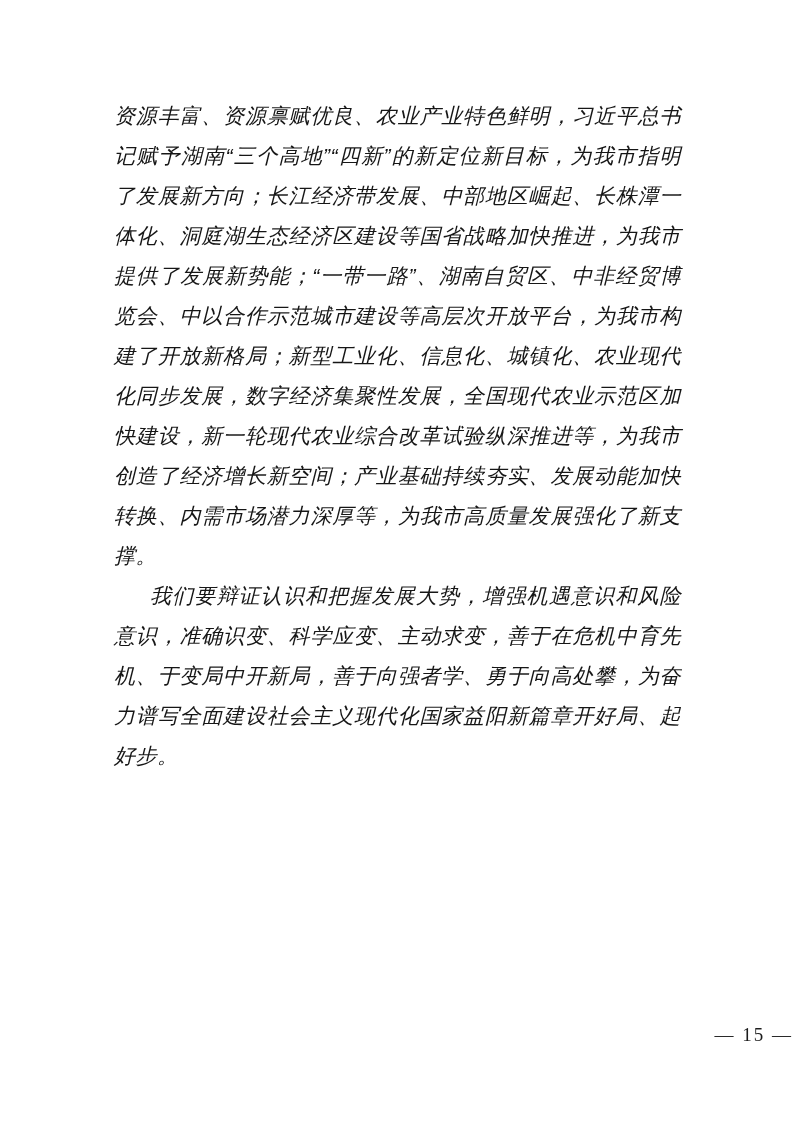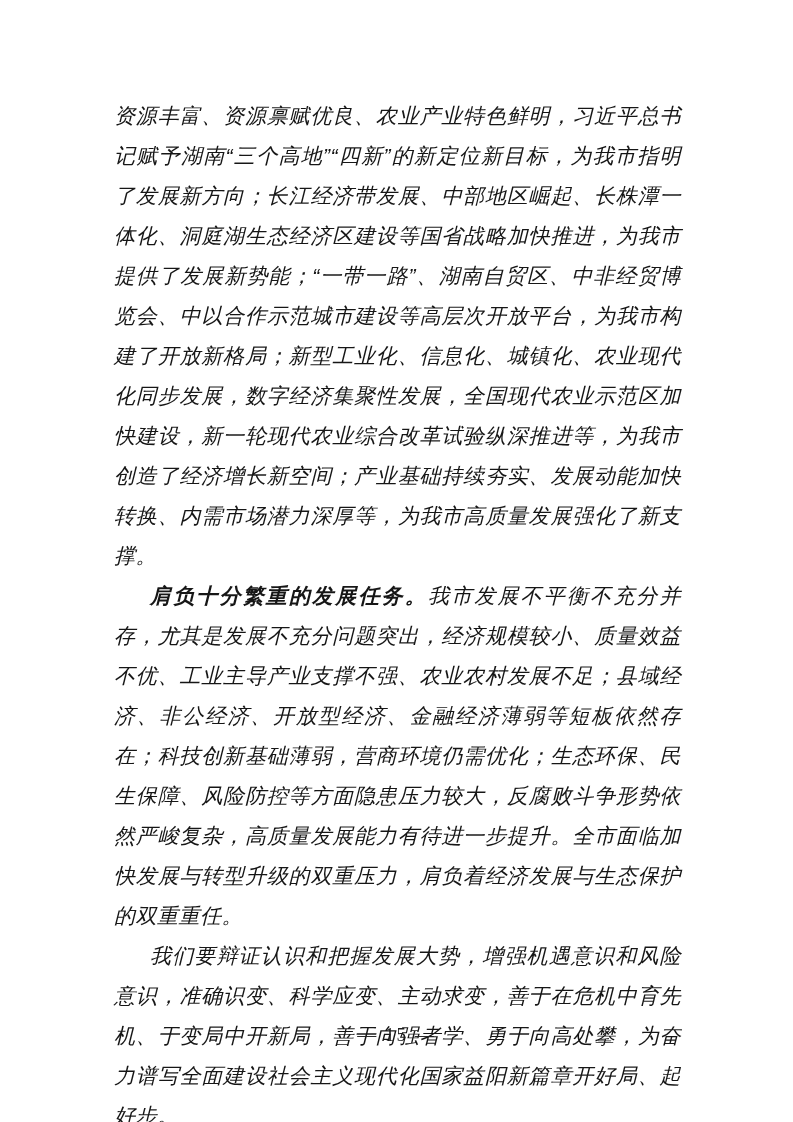--- a/index.html
+++ b/index.html
@@ -39,37 +39,36 @@
     text-indent: 36px;
   }
   .bold-lead {
     font-weight: 700;
   }
   .page-footer {
     position: absolute;
     top: 1024px;
     left: 0;
     width: 100%;
-    text-align: center;
+    text-align: right;
     font-family: "Liberation Serif", serif;
     font-size: 19px;
     color: #1c1c1c;
     letter-spacing: 2px;
   }
 </style>
 </head>
 <body style="background: rgb(255, 255, 255);">
 
 <div class="page">
 
   <div class="text-block" style="color: rgb(22, 22, 22);">
 
     <p class="paragraph"><span>资源丰富、资源禀赋优良、农业产业特色鲜明，习近平总书记赋予湖南“三个高地”“四新”的新定位新目标，为我市指明了发展新方向；长江经济带发展、中部地区崛起、长株潭一体化、洞庭湖生态经济区建设等国省战略加快推进，为我市提供了发展新势能；“一带一路”、湖南自贸区、中非经贸博览会、中以合作示范城市建设等高层次开放平台，为我市构建了开放新格局；新型工业化、信息化、城镇化、农业现代化同步发展，数字经济集聚性发展，全国现代农业示范区加快建设，新一轮现代农业综合改革试验纵深推进等，为我市创造了经济增长新空间；产业基础持续夯实、发展动能加快转换、内需市场潜力深厚等，为我市高质量发展强化了新支撑。</span></p>
 
-    <p class="paragraph indent"><span class="bold-lead">肩负十分繁重的发展任务。</span><span>我市发展不平衡不充分并存，尤其是发展不充分问题突出，经济规模较小、质量效益不优、工业主导产业支撑不强、农业农村发展不足；县域经济、非公经济、开放型经济、金融经济薄弱等短板依然存在；科技创新基础薄弱，营商环境仍需优化；生态环保、民生保障、风险防控等方面隐患压力较大，反腐败斗争形势依然严峻复杂，高质量发展能力有待进一步提升。全市面临加快发展与转型升级的双重压力，肩负着经济发展与生态保护的双重重任。</span></p>
 
     <p class="paragraph indent"><span>我们要辩证认识和把握发展大势，增强机遇意识和风险意识，准确识变、科学应变、主动求变，善于在危机中育先机、于变局中开新局，善于向强者学、勇于向高处攀，为奋力谱写全面建设社会主义现代化国家益阳新篇章开好局、起好步。</span></p>
 
   </div>
 
   <div class="page-footer">— 15 —</div>
 
 </div>
 
 </body></html>

